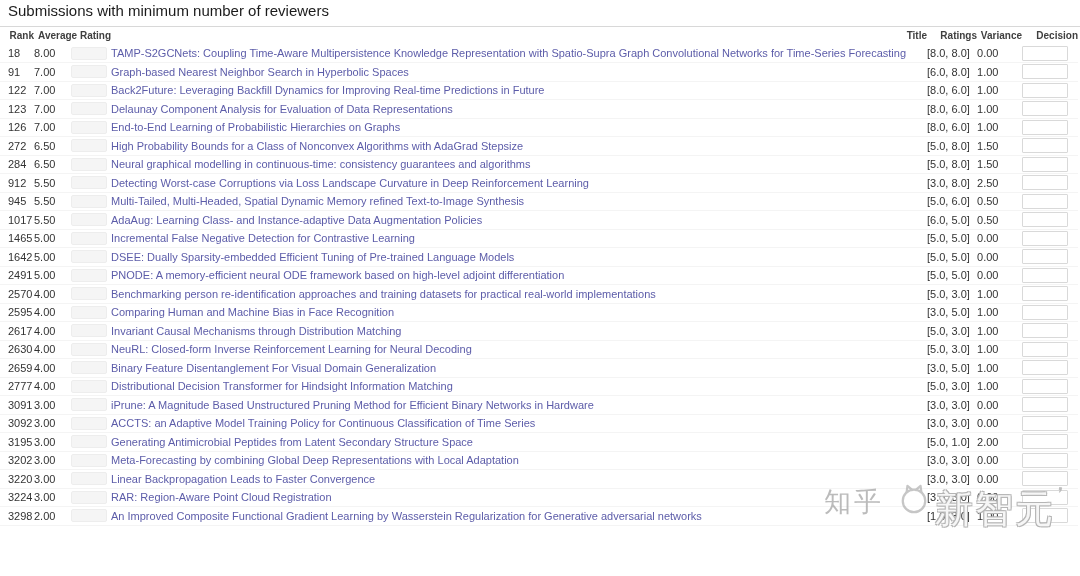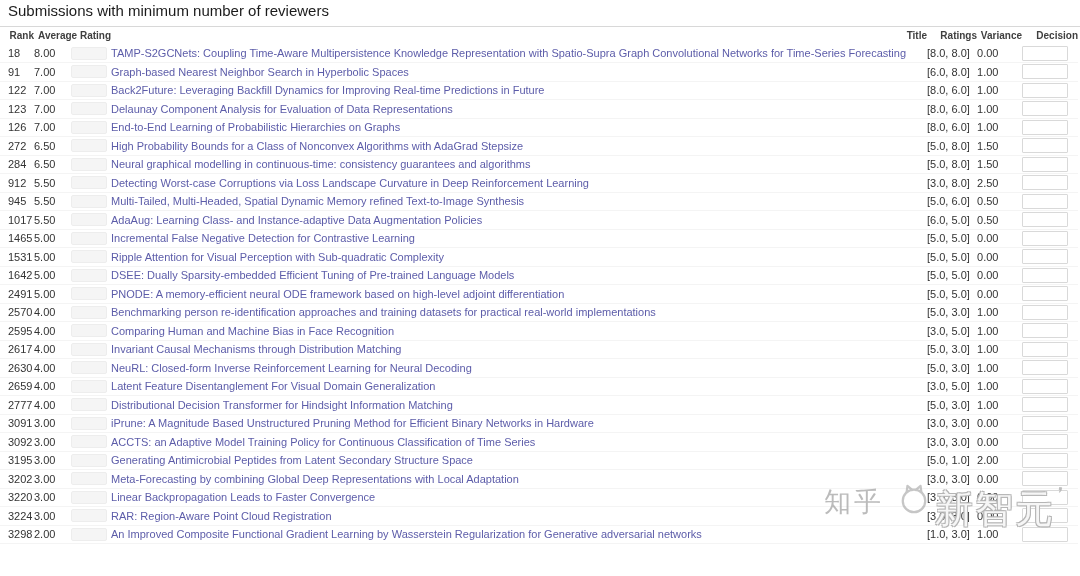--- a/index.html
+++ b/index.html
@@ -210,33 +210,20 @@
             <div class="bar-box"></div>
           </td>
     <td><a class="title-link">Incremental False Negative Detection for Contrastive Learning</a></td>
     <td>[5.0, 5.0]</td>
     <td>0.00</td>
     <td>
             <div class="dec-box"></div>
           </td>
   </tr>
 
-  <tr>
-    <td class="c-rank">1531</td>
-    <td>5.00</td>
-    <td>
-            <div class="bar-box"></div>
-          </td>
-    <td><a class="title-link">Ripple Attention for Visual Perception with Sub-quadratic Complexity</a></td>
-    <td>[5.0, 5.0]</td>
-    <td>0.00</td>
-    <td>
-            <div class="dec-box"></div>
-          </td>
-  </tr>
 
   <tr>
     <td class="c-rank">1642</td>
     <td>5.00</td>
     <td>
             <div class="bar-box"></div>
           </td>
     <td><a class="title-link">DSEE: Dually Sparsity-embedded Efficient Tuning of Pre-trained Language Models</a></td>
     <td>[5.0, 5.0]</td>
     <td>0.00</td>
@@ -314,21 +301,21 @@
             <div class="dec-box"></div>
           </td>
   </tr>
 
   <tr>
     <td class="c-rank">2659</td>
     <td>4.00</td>
     <td>
             <div class="bar-box"></div>
           </td>
-    <td><a class="title-link">Latent Feature Disentanglement For Visual Domain Generalization</a></td>
+    <td><a class="title-link">Binary Feature Disentanglement For Visual Domain Generalization</a></td>
     <td>[3.0, 5.0]</td>
     <td>1.00</td>
     <td>
             <div class="dec-box"></div>
           </td>
   </tr>
 
   <tr>
     <td class="c-rank">2777</td>
     <td>4.00</td>

